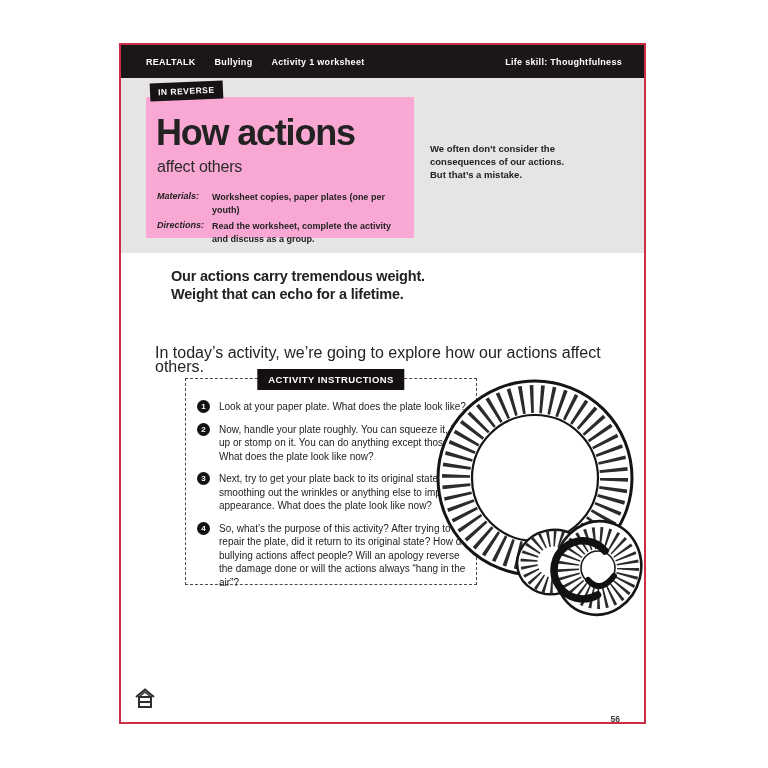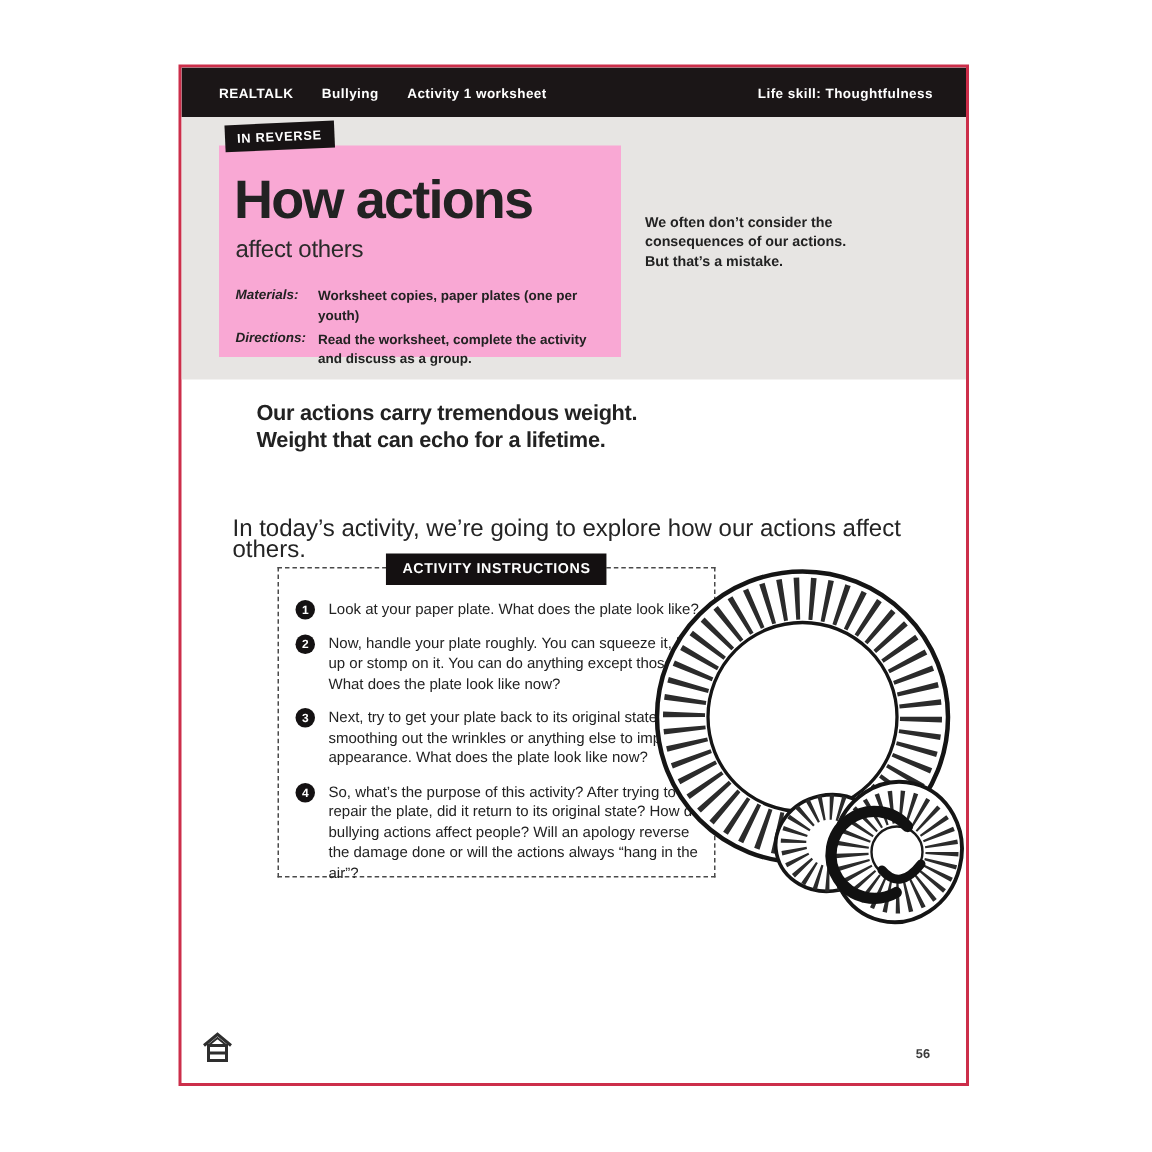--- a/index.html
+++ b/index.html
@@ -50,21 +50,21 @@
   .step-num{flex:0 0 13px;width:13px;height:13px;border-radius:50%;background:#141112;
             color:#fff;font-size:8px;font-weight:bold;display:flex;align-items:center;
             justify-content:center;margin-top:0;}
   .step-text{width:280px;font-size:10px;line-height:13.5px;color:#222;}
 
   
   .plate-art{position:absolute;left:297px;top:325px;width:245px;height:295px;z-index:2;}
 
   
   .home-btn{position:absolute;left:13px;top:641px;width:22px;height:24px;cursor:pointer;}
-  .page-number{position:absolute;right:24px;top:652px;font-size:8.5px;font-weight:bold;color:#3a3a3a;margin-left:20px;}
+  .page-number{position:absolute;right:24px;top:669px;font-size:8.5px;font-weight:bold;color:#3a3a3a;margin-left:20px;}
 </style>
 </head>
 <body>
 
 <div class="canvas">
   <div class="page">
 
     <div class="topbar">
       <div class="topbar-left">
         <span>REALTALK</span>

